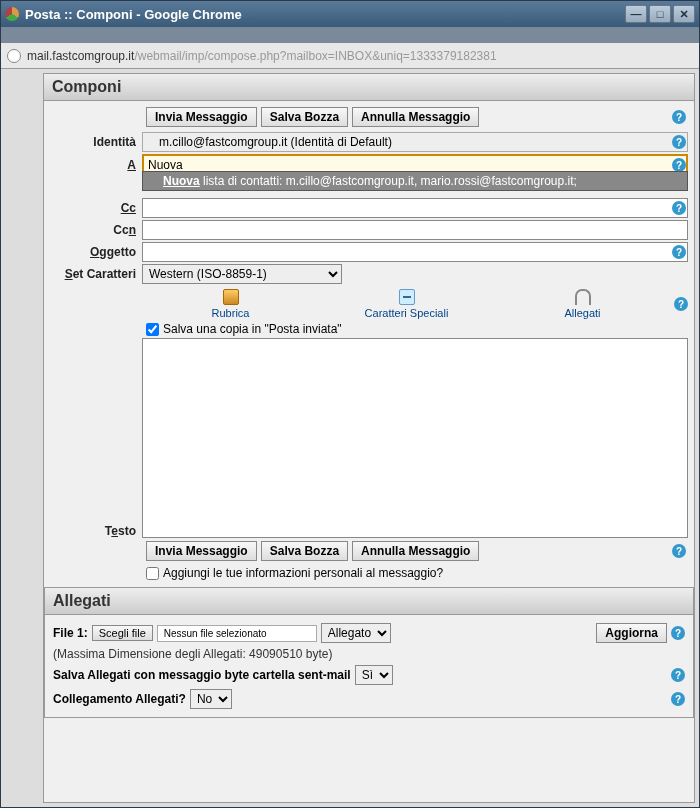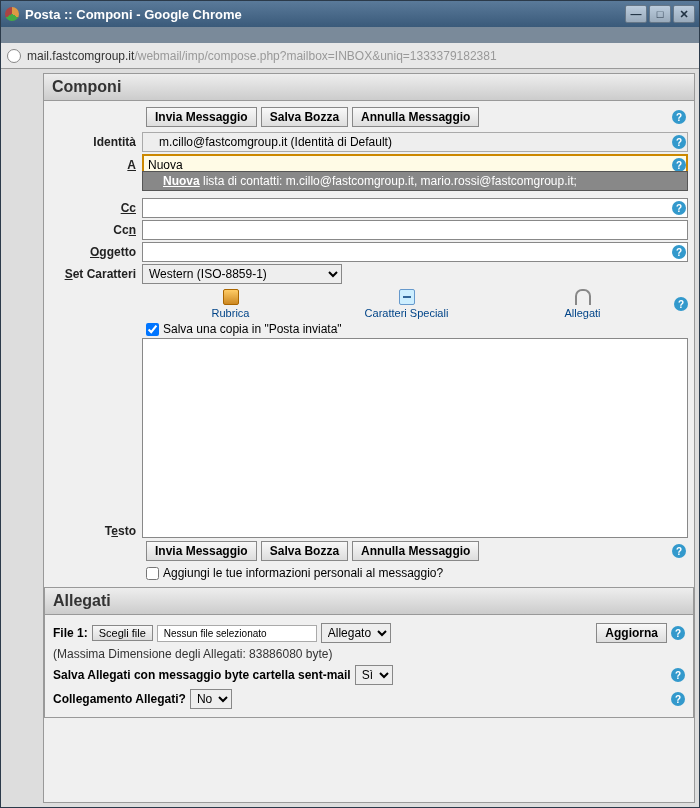--- a/index.html
+++ b/index.html
@@ -161,21 +161,21 @@
           <div class="panel-body">
             <div class="att-line">
               <b>File 1:</b>
               <button class="filebtn">Scegli file</button>
               <span class="filelabel">Nessun file selezionato</span>
               <select class="select"><option>Allegato</option></select>
               <span style="flex:1"></span>
               <button class="btn">Aggiorna</button>
               <span class="help">?</span>
             </div>
-            <div class="small-note">(Massima Dimensione degli Allegati: 83886080 byte)</div>
+            <div class="small-note">(Massima Dimensione degli Allegati: 49090510 byte)</div>
             <div class="att-line">
               <b>Salva Allegati con messaggio byte cartella sent-mail</b>
               <select class="select"><option>Sì</option></select>
               <span class="help">?</span>
             </div>
             <div class="att-line">
               <b>Collegamento Allegati?</b>
               <select class="select"><option>No</option></select>
               <span class="help">?</span>
             </div>

